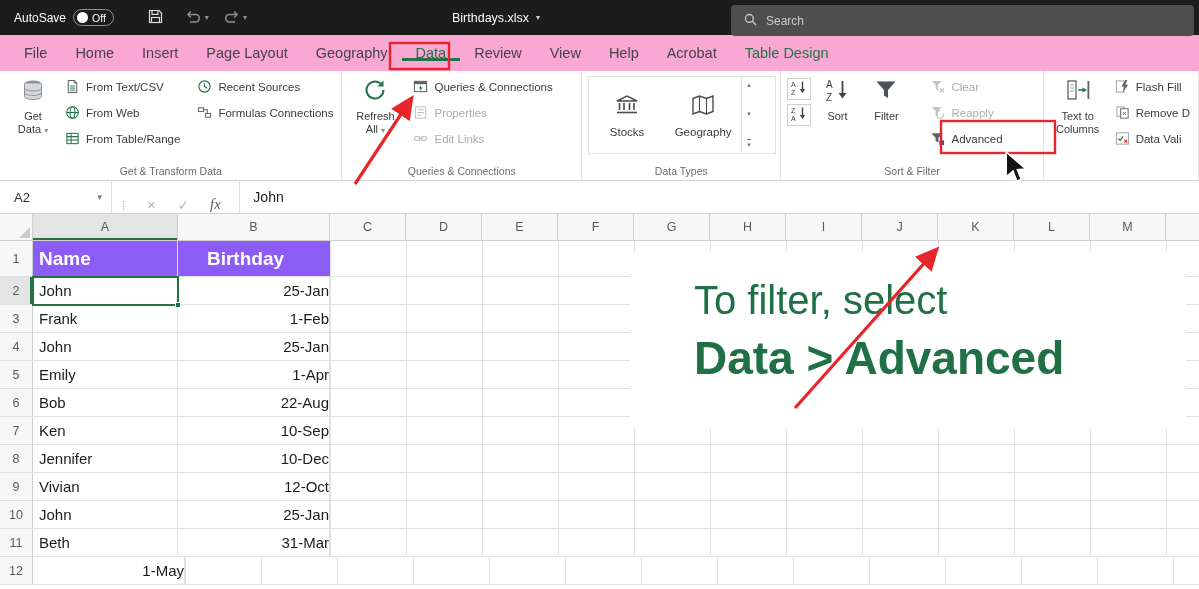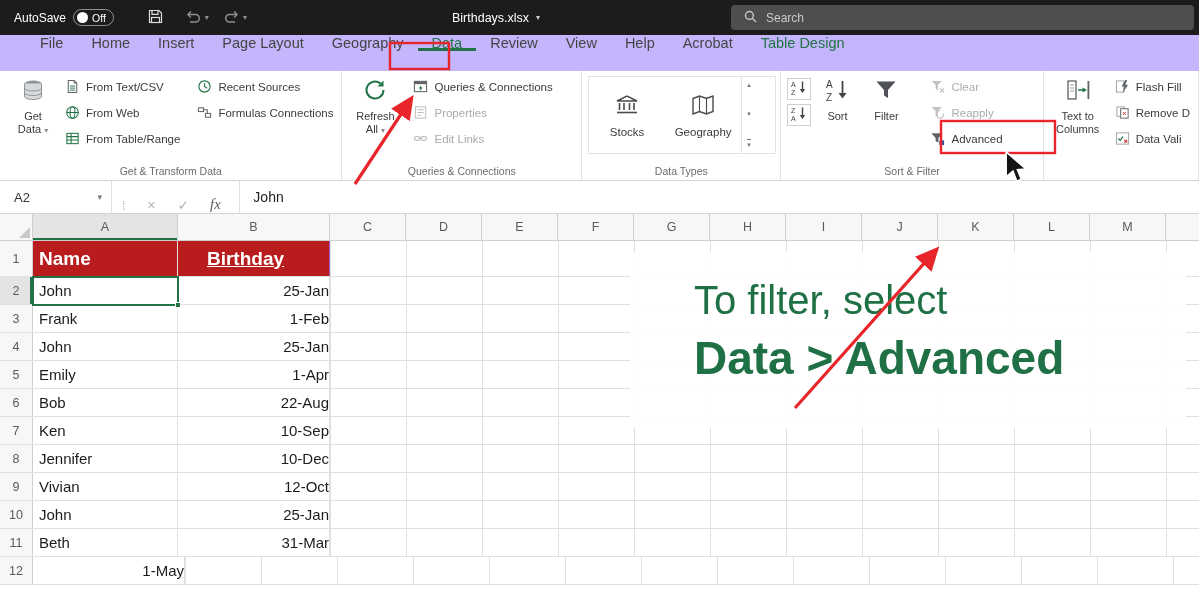--- a/index.html
+++ b/index.html
@@ -15,26 +15,26 @@
   .knob { width:11px; height:11px; border-radius:50%; background:#fff; }
   .state { font-size:10.5px; color:#fff; }
   .tb-btn { background:none; border:none; color:#e8e8e8; display:flex; align-items:center; gap:3px; cursor:default; }
   .tb-save { margin-left:34px; }
   .tb-undo { margin-left:22px; }
   .tb-redo { margin-left:14px; }
   .dd { font-size:8px; color:#8f8f8f; }
   .doc-title { position:absolute; left:452px; top:0; height:35px; display:flex; align-items:center; gap:7px;
                font-size:12.5px; color:#fff;justify-content:center; }
   .doc-title .dd { color:#cfcfcf; }
-  .searchbox { position:absolute; left:731px; right:5px; top:5px; height:25px; background:#4e4e4e;
+  .searchbox { position:absolute; left:731px; right:5px; top:5px; height:31px; background:#4e4e4e;
                border-radius:4px; display:flex; align-items:center; gap:9px; padding-left:13px;
                color:#c9c9c9; font-size:12px; }
 
   
-  .tabs { height:36px; background:#c4b5fd; display:flex; align-items:flex-start; padding-left:26px; }
+  .tabs { height:36px; background:#f9a8d4; display:flex; align-items:center; padding-left:10px; }
   .tab { padding:0 14px; display:flex; align-items:center; font-size:14.5px; color:#444; }
   .tab.active { color:#217346; box-shadow: inset 0 -3px 0 #217346; }
   .tab.contextual { color:#217346; }
 
   
   .ribbon { height:110px; background:#fff; border-bottom:1px solid #d4d4d4; display:flex; }
   .rgroup { position:relative; border-right:1px solid #e3e3e3; padding:3px 4px 18px 6px; }
   .g1 { width:348px; } .g2 { width:244px; } .g3 { width:203px; } .g4 { width:267px; } .g5 { flex:1; }
   .rcontent { display:flex; align-items:flex-start; }
   .glabel { position:absolute; bottom:3px; left:0; right:0; text-align:center; font-size:10.5px; color:#6b6b6b; }
@@ -80,22 +80,22 @@
   .grow { display:flex; height:28px; border-bottom:1px solid #e0e0e0; }
   .hrow { height:36px; }
   .rnum { width:33px; flex:0 0 33px; background:#f7f7f7; border-right:1px solid #cfcfcf; font-size:12.5px;
           color:#5a5a5a; display:flex; align-items:center; justify-content:center; }
   .rowsel { background:#e4e4e4; box-shadow: inset -2px 0 0 #217346; }
   .ca { flex:0 0 145px; border-right:1px solid #e0e0e0; font-size:15px; color:#1c1c1c; display:flex;
         align-items:center; padding-left:6px; }
   .cb { flex:0 0 152px; border-right:1px solid #e0e0e0; font-size:15px; color:#1c1c1c; display:flex;
         align-items:center; justify-content:flex-end; }
   .crest { flex:1; background-image:repeating-linear-gradient(to right,#e0e0e0 0 1px,transparent 1px 76px); }
-  .phead { background:#b91c1c; color:#fff; font-weight:bold; font-size:19px; }
-  .pheadb { justify-content:center; padding-right:16px; border-right-color:#9a5cc0;text-decoration:underline; }
+  .phead { background:#8b5cf6; color:#fff; font-weight:bold; font-size:19px; }
+  .pheadb { justify-content:center; padding-right:16px; border-right-color:#9a5cc0; }
   .selection { position:absolute; left:32px; top:35px; width:147px; height:30px; border:2px solid #217346;
                pointer-events:none; }
   .fill-handle { position:absolute; right:-4px; bottom:-4px; width:6px; height:6px; background:#217346;
                  border:1px solid #fff; }
 
   
   .callout { position:absolute; left:630px; top:252px; width:556px; height:176px;
              background:rgba(255,255,255,0.96); border-radius:7px; z-index:30; padding:26px 0 0 64px; }
   .callout .l1 { font-size:40px; color:#1f7145; }
   .callout .l2 { font-size:46px; font-weight:bold; color:#1f7145; margin-top:8px; }

